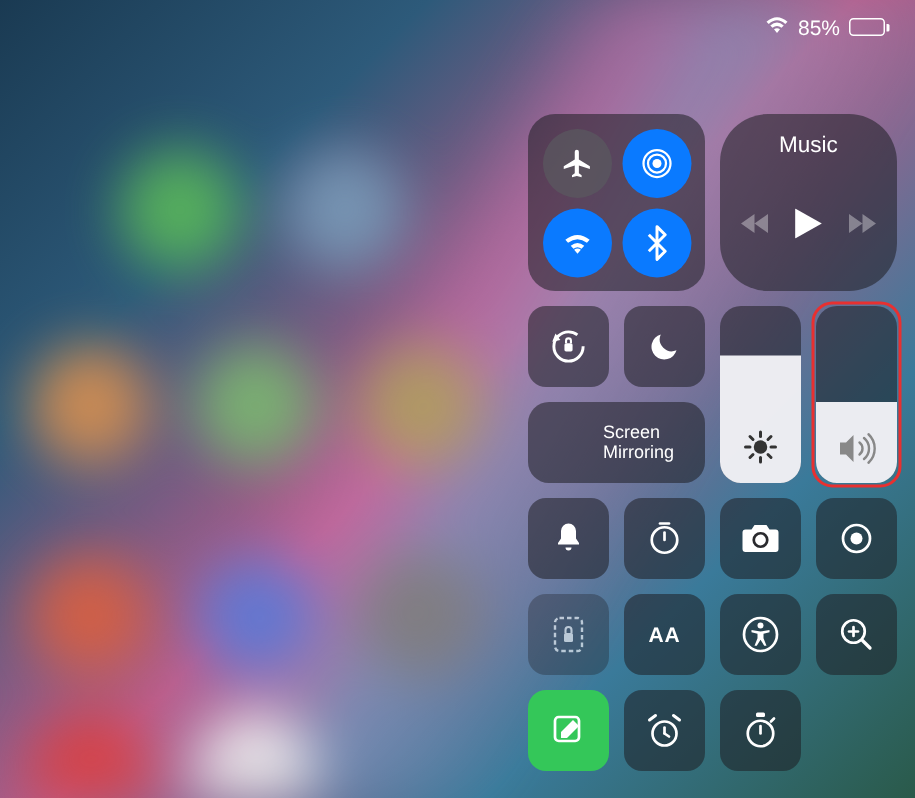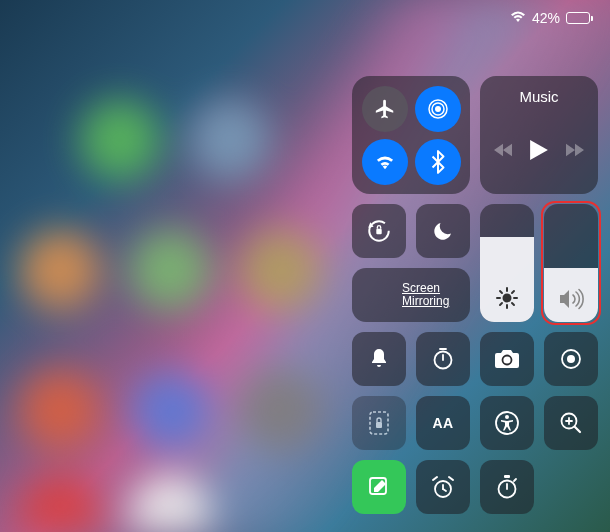--- a/index.html
+++ b/index.html
@@ -98,21 +98,21 @@
       align-items: center;
       justify-content: center;
       color: #fff;
     }
     .conn-off { background: rgba(90,90,95,0.7); }
     .conn-on { background: #0a7aff; }
     .music-widget {
       width: 118px;
       height: 118px;
       background: rgba(30,30,35,0.55);
-      border-radius: 16px;
+      border-radius: 32px;
       padding: 12px 10px;
       color: #fff;
       display: flex;
       flex-direction: column;
       justify-content: space-between;
     }
     .music-title { font-size: 15px; font-weight: 500; text-align: center; }
     .music-controls {
       display: flex;
       align-items: center;
@@ -130,21 +130,20 @@
       color: #fff;
     }
     .tile-sm { width: 54px; height: 54px; border-radius: 12px; }
     .tile-md { width: 118px; height: 54px; }
     .tile-tall { width: 54px; height: 118px; }
     .screen-mirror {
       gap: 24px;
       color: #fff;
       padding: 0 26px;
       justify-content: flex-start;
-      text-decoration: underline;
     }
     .sm-label { font-size: 12px; line-height: 1.1; }
     .slider {
       position: relative;
       overflow: hidden;
       background: rgba(30,30,35,0.55);
     }
     .slider-fill {
       position: absolute;
       bottom: 0;
@@ -179,21 +178,21 @@
 <body>
 
 <div class="bg-blur"></div>
 
 <div class="status-bar">
   <span class="wifi-status">
     <svg width="16" height="12" viewBox="0 0 16 12">
         <path d="M8 11 L6 8.5 Q8 7 10 8.5 Z M3.5 6 Q8 2 12.5 6 L11 7.5 Q8 5 5 7.5 Z M1 3.5 Q8 -2.5 15 3.5 L13.5 5 Q8 0 2.5 5 Z" fill="currentColor"></path>
       </svg>
   </span>
-  <span>42%</span>
+  <span>85%</span>
   <span class="battery-icon">
     <span class="battery-fill" style="width:92%"></span>
   </span>
 </div>
 
 <div class="control-center">
 
   <div class="row">
     <div class="conn-group">
       <div class="conn-btn conn-off">

